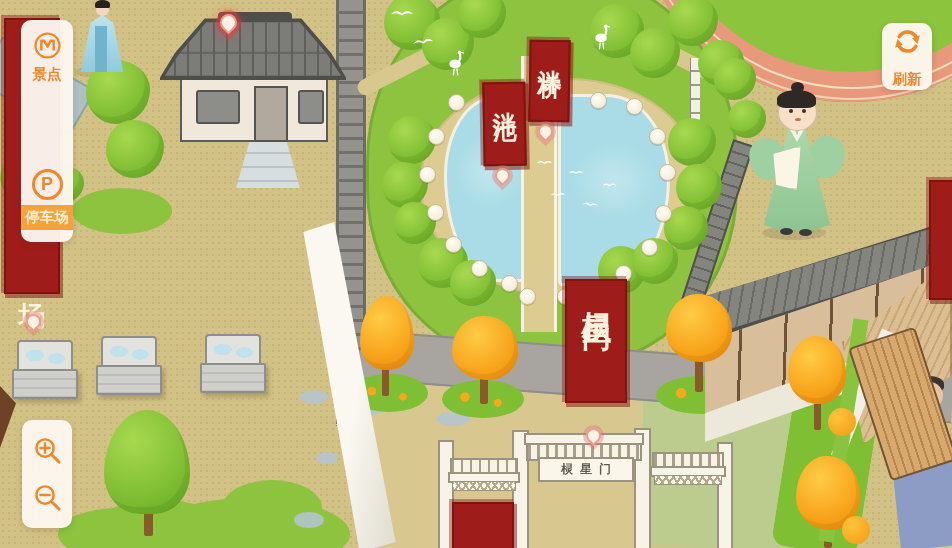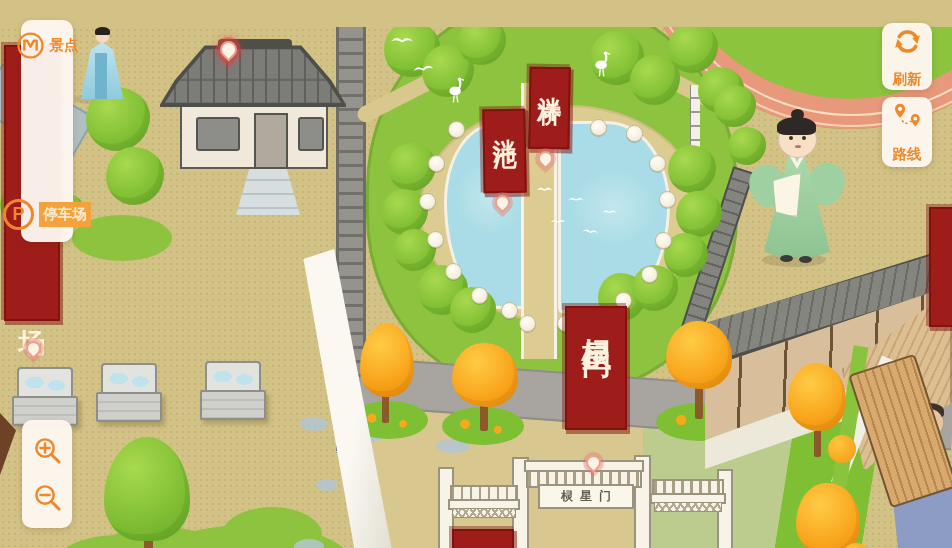--- a/index.html
+++ b/index.html
@@ -1,18 +1,18 @@
 <!DOCTYPE html>
 <html><head>
 <meta charset="utf-8">
 <style>
   html,body{margin:0;padding:0;background:#888;}
   .stage{position:relative;width:952px;height:548px;overflow:hidden;background:#D3C286;
          font-family:"Liberation Sans","DejaVu Sans",sans-serif;}
-  .map{position:absolute;inset:0;overflow:hidden;margin-top:27px;}
+  .map{position:absolute;inset:0;overflow:hidden;}
   .map::before{content:"";position:absolute;inset:0;z-index:1;pointer-events:none;
     background-image:radial-gradient(rgba(160,140,80,.25) 1px,transparent 1.3px);background-size:6px 6px;}
   .abs{position:absolute;}
   
   .tg{position:absolute;z-index:4;background:radial-gradient(circle at 35% 30%,#A8D94F,#7EBD32 62%,#68A928 95%);
       border-radius:46% 54% 52% 48%/52% 46% 54% 48%;box-shadow:inset -5px -7px 0 rgba(40,90,10,.12);}
   .to{position:absolute;z-index:4;background:radial-gradient(circle at 38% 30%,#FFCB45,#F8A41B 60%,#E98A0C);
       border-radius:48% 52% 46% 54%/58% 56% 44% 46%;box-shadow:inset -4px -6px 0 rgba(150,70,0,.12);}
   .trunk{position:absolute;z-index:3;background:#8A5A2B;border-radius:2px;}
   .oball{position:absolute;z-index:4;background:radial-gradient(circle at 35% 30%,#FFC43C,#F09A12);border-radius:50%;}
@@ -44,21 +44,21 @@
   .stele{position:absolute;z-index:4;width:64px;height:58px;}
   .stele .scap{position:absolute;left:5px;top:0;width:52px;height:30px;border:2px solid #8E8E8A;border-radius:4px 4px 2px 2px;
      background:radial-gradient(14px 9px at 30% 45%,#BFE2EC 65%,transparent 66%),radial-gradient(13px 8px at 72% 55%,#BFE2EC 65%,transparent 66%),#E2E2DE;}
   .stele .sbase{position:absolute;left:0;top:29px;width:62px;height:26px;border:2px solid #8E8E8A;border-radius:2px;
      background:repeating-linear-gradient(to bottom,#CFCFCB 0 7px,#BDBDB9 7px 9px);box-shadow:3px 4px 4px rgba(90,80,40,.3);}
   .bird{position:absolute;z-index:6;}
   
   .card{position:absolute;background:rgba(253,247,239,.96);border-radius:10px;box-shadow:0 2px 6px rgba(80,60,20,.2);z-index:20;}
   .side-panel{left:21px;top:20px;width:52px;height:222px;display:flex;flex-direction:column;align-items:center;
               justify-content:space-between;padding:11px 0 12px;box-sizing:border-box;}
-  .side-item{display:flex;align-items:center;gap:5px;cursor:pointer;}
+  .side-item{display:flex;flex-direction:column;align-items:center;gap:5px;cursor:pointer;}
   .lbl{font-size:14.5px;color:#F08728;font-weight:700;white-space:nowrap;}
   .lbl.active{background:#F4A23B;color:#FBEFD4;width:52px;text-align:center;padding:3px 0;}
   .pcircle{display:block;width:25px;height:25px;border:3px solid #F08728;border-radius:50%;color:#F08728;
            font-weight:700;font-size:18px;line-height:25px;text-align:center;}
   .tool-card{left:882px;width:50px;display:flex;flex-direction:column;align-items:center;justify-content:center;gap:12px;cursor:pointer;}
   .zoom-panel{left:22px;top:420px;width:50px;height:108px;display:flex;flex-direction:column;align-items:center;justify-content:space-evenly;}
   .zbtn{cursor:pointer;display:flex;}
 </style>
 </head>
 <body>
@@ -320,32 +320,20 @@
    <span style="display:flex">
      <svg width="33" height="33" viewBox="0 0 40 40">
           <path d="M10 14.2 A11.5 11.5 0 0 1 30.8 16.1" fill="none" stroke="#F08728" stroke-width="4.4" stroke-linecap="round"></path>
           <path d="M30 25.8 A11.5 11.5 0 0 1 9.2 23.9" fill="none" stroke="#F08728" stroke-width="4.4" stroke-linecap="round"></path>
           <path d="M35 12.5 L32 23 L25.8 16.2 Z" fill="#F08728"></path>
           <path d="M5 27.5 L8 17 L14.2 23.8 Z" fill="#F08728"></path>
         </svg>
    </span>
    <span class="lbl">刷新</span>
  </div>
- <div class="card tool-card" style="top:97px;height:70px">
-   <span style="display:flex">
-     <svg width="33" height="33" viewBox="0 0 40 40">
-          <path d="M11 4.5 a6.2 6.2 0 0 1 6.2 6.2 c0 4.6 -6.2 11 -6.2 11 s-6.2 -6.4 -6.2 -11 A6.2 6.2 0 0 1 11 4.5 z" fill="#F08728"></path>
-          <circle cx="11" cy="10.7" r="2.6" fill="#FDF7EF"></circle>
-          <path d="M29.5 17 a5.4 5.4 0 0 1 5.4 5.4 c0 4 -5.4 9.6 -5.4 9.6 s-5.4 -5.6 -5.4 -9.6 A5.4 5.4 0 0 1 29.5 17 z" fill="#F08728"></path>
-          <circle cx="29.5" cy="22.4" r="2.3" fill="#FDF7EF"></circle>
-          <path d="M13.5 24.5 q3.5 6 8 2.5 q3 -2.2 5 .5" fill="none" stroke="#F08728" stroke-width="2" stroke-dasharray="2.5 3"></path>
-        </svg>
-   </span>
-   <span class="lbl">路线</span>
- </div>
 
  <div class="card zoom-panel">
    <span class="zbtn">
      <svg width="33" height="33" viewBox="0 0 40 40">
           <circle cx="17" cy="17" r="10.5" fill="none" stroke="#F08728" stroke-width="3"></circle>
           <path d="M24.8 24.8 L34 34" stroke="#F08728" stroke-width="3.6" stroke-linecap="round"></path>
           <path d="M11.5 17 h11 M17 11.5 v11" stroke="#F08728" stroke-width="3" stroke-linecap="round"></path>
         </svg>
    </span>
    <span class="zbtn">

